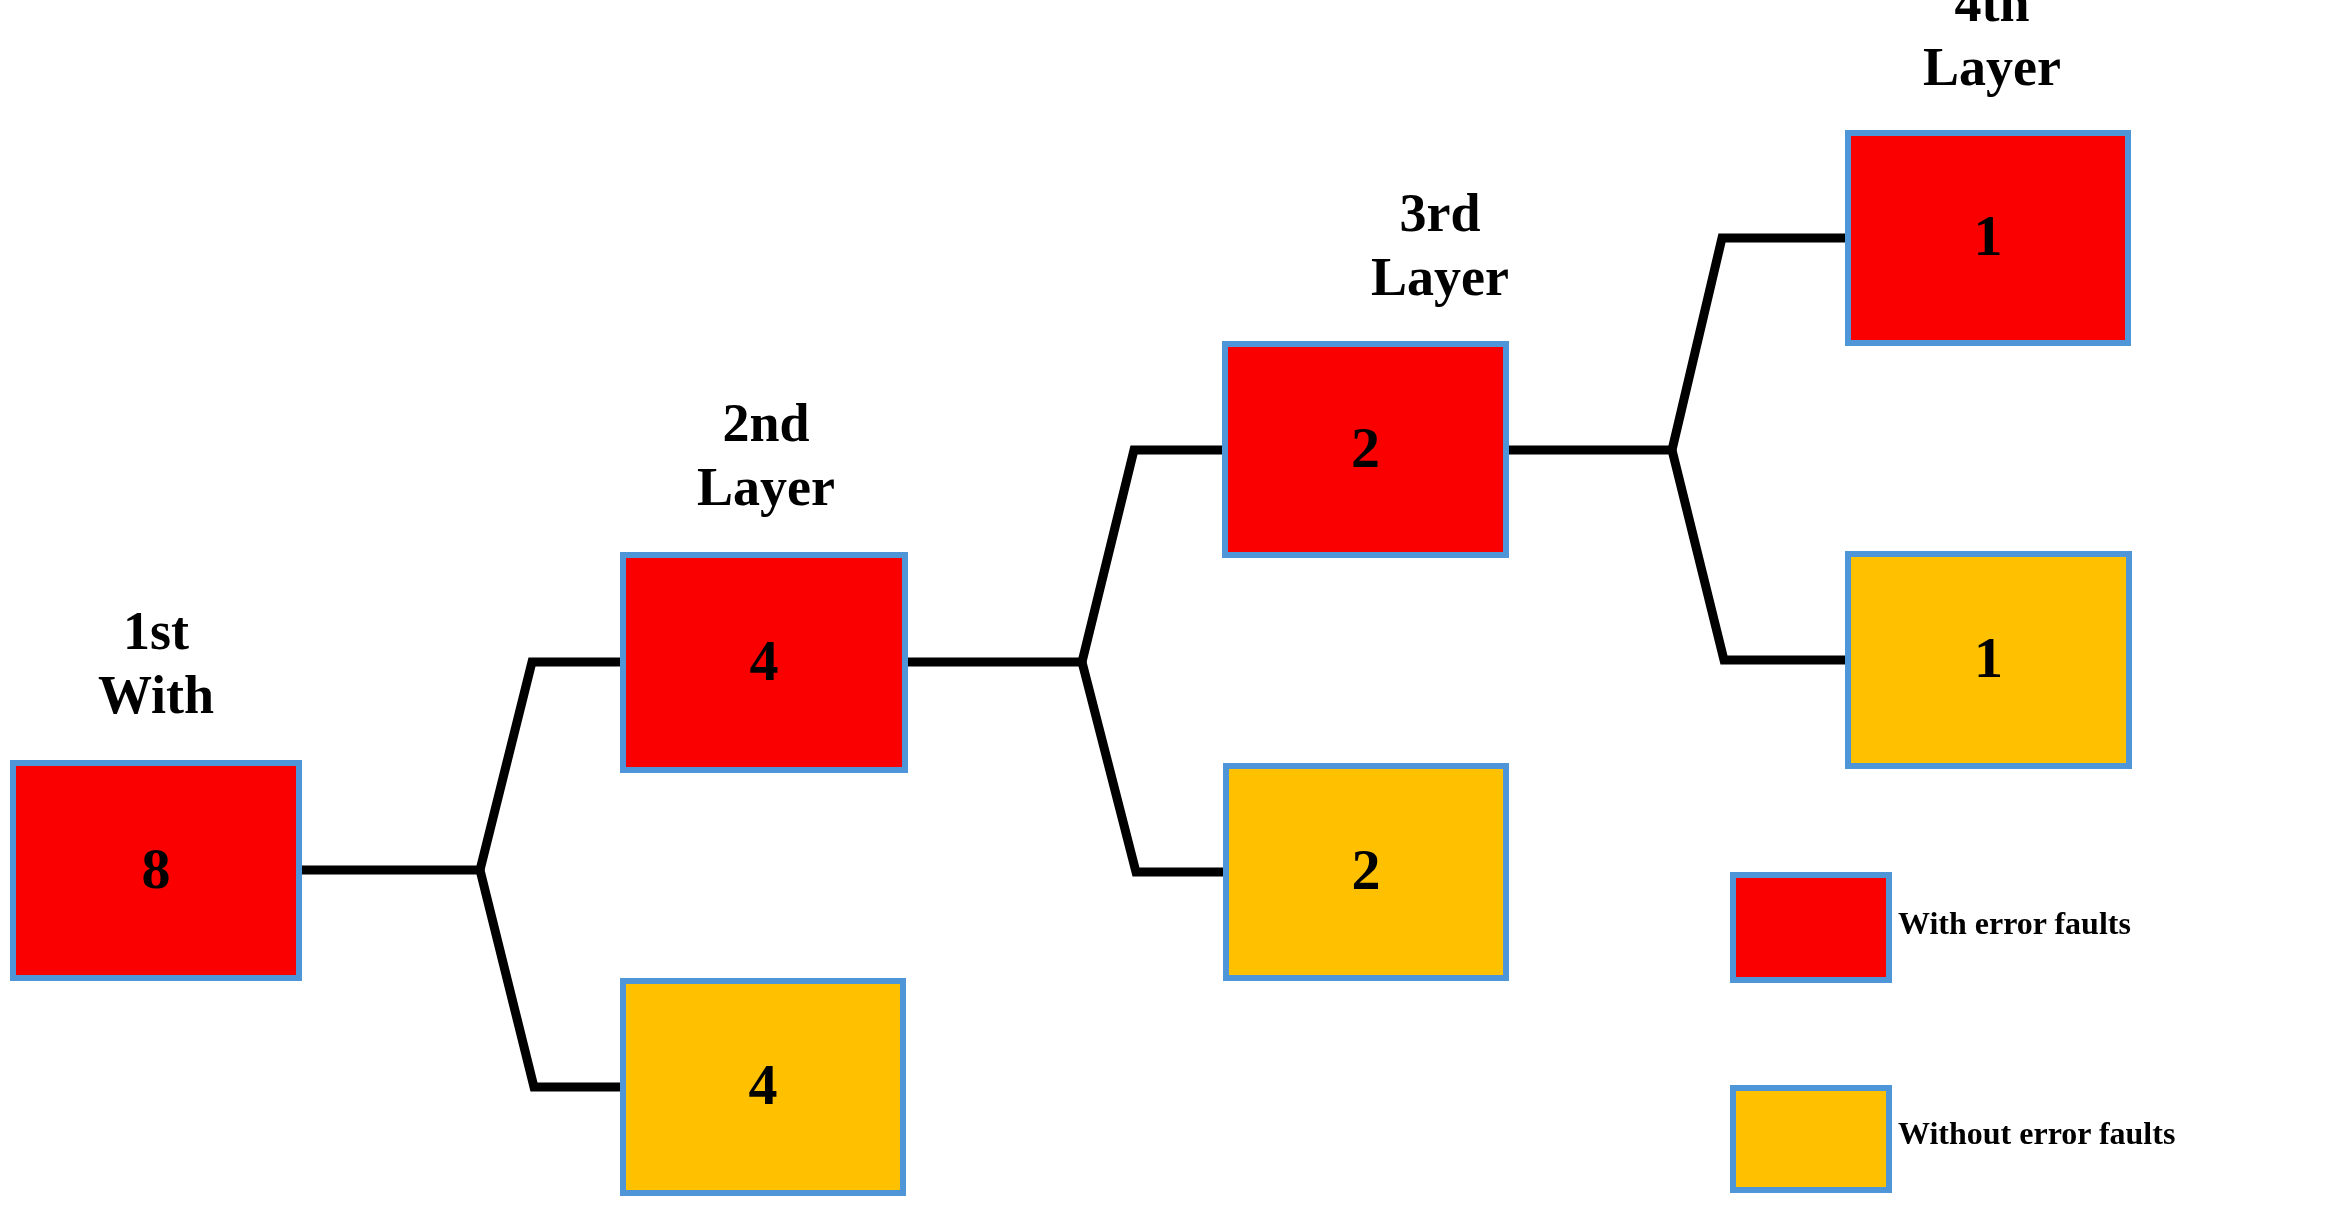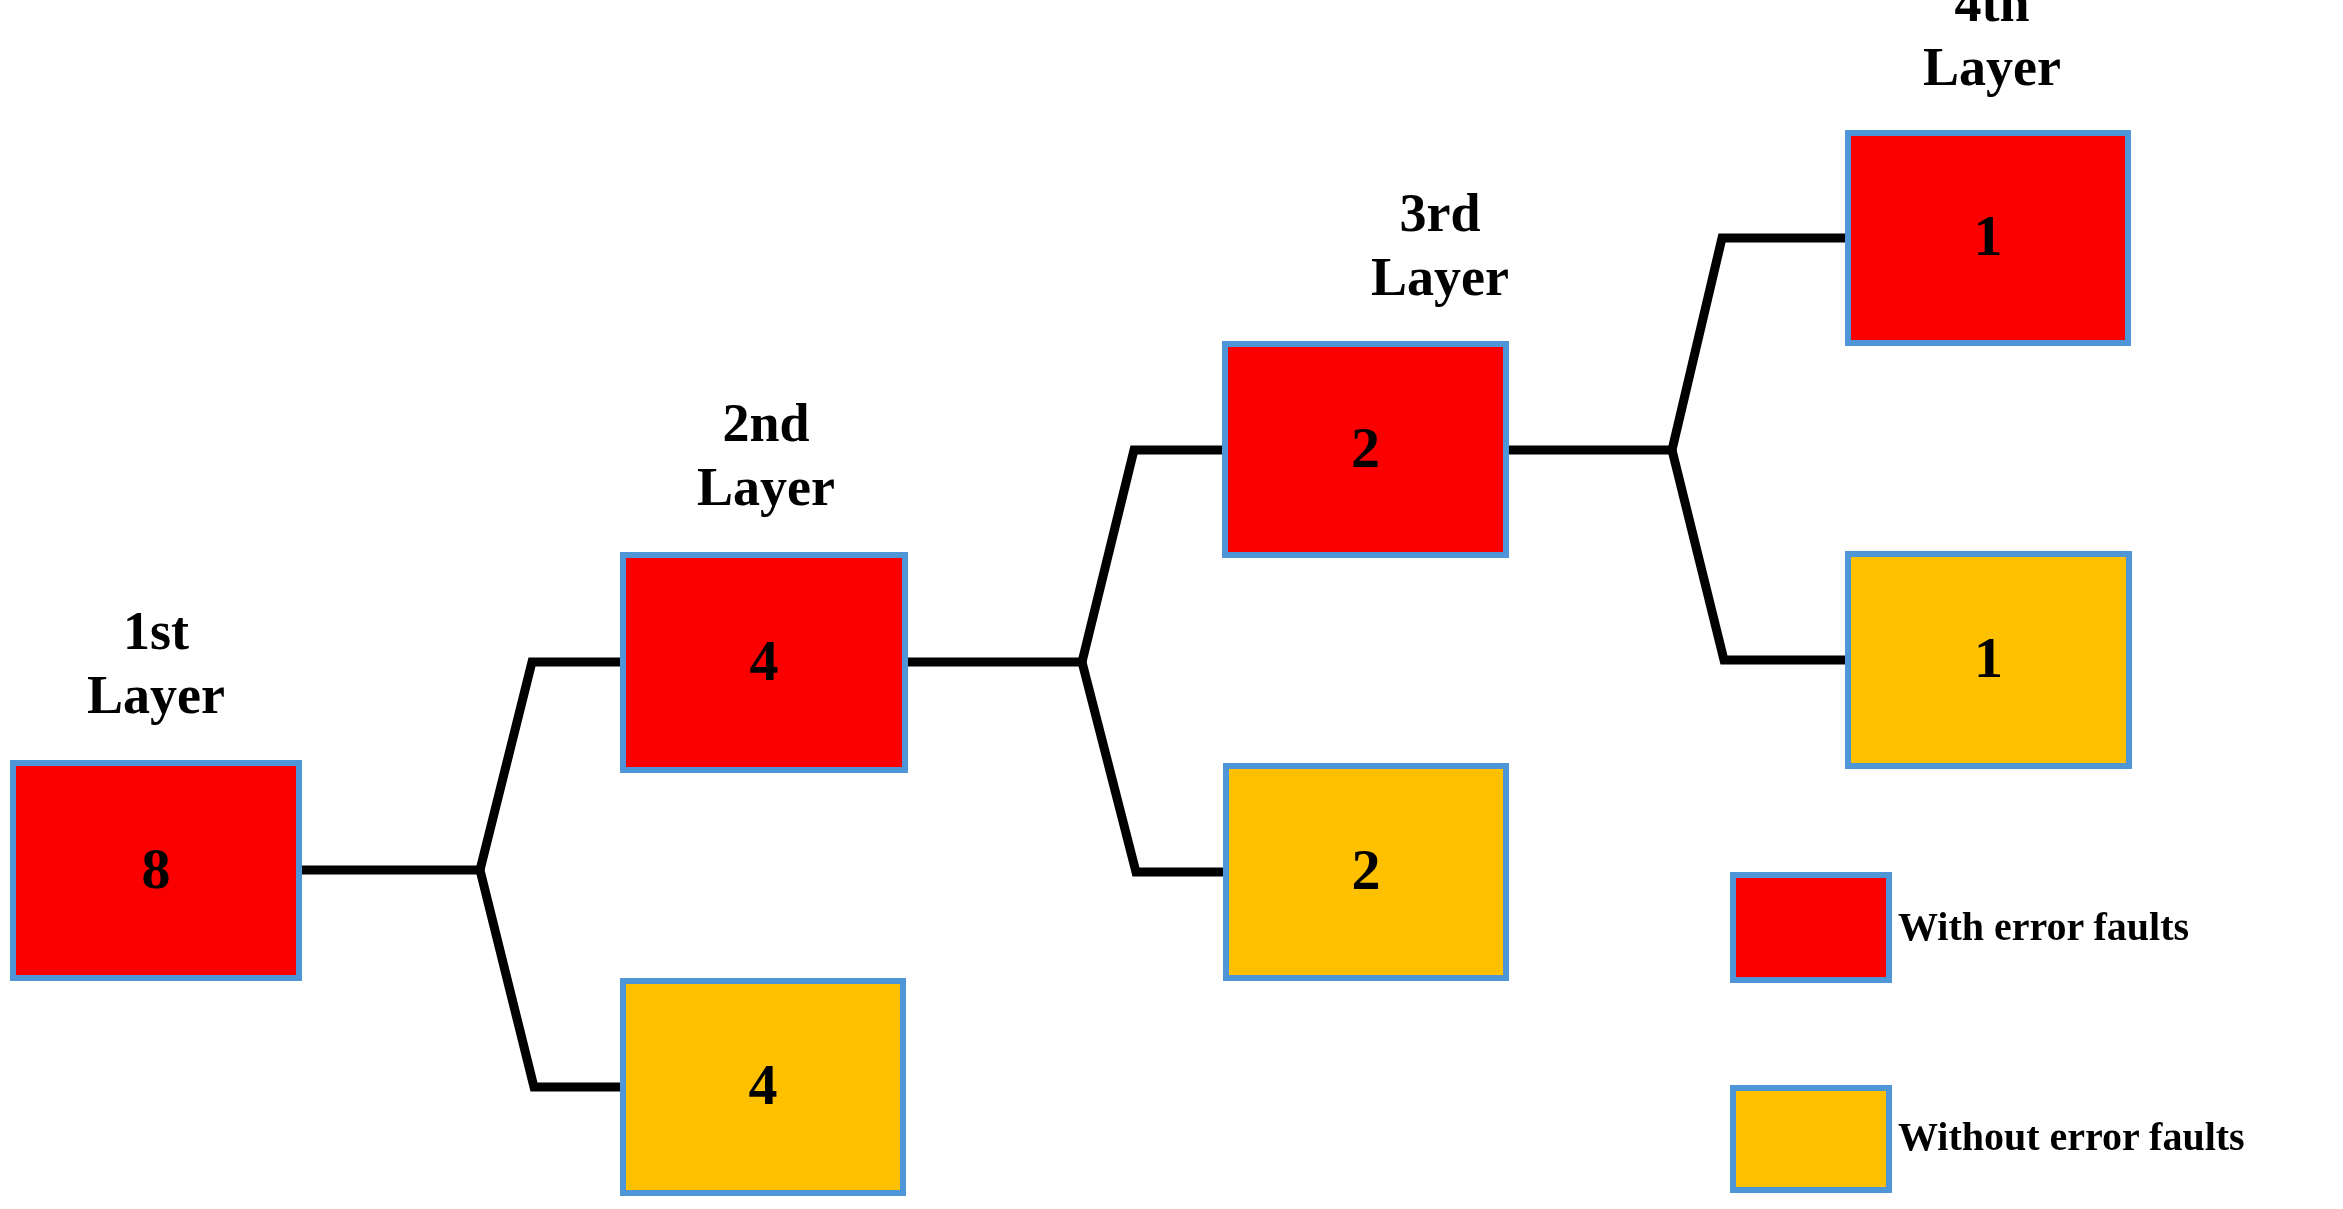--- a/index.html
+++ b/index.html
@@ -65,21 +65,21 @@
     position: absolute;
     z-index: 2;
     box-sizing: border-box;
     border: 6px solid #4f96d8;
   }
   .legend-swatch.red    { background: #fb0000; }
   .legend-swatch.orange { background: #ffc000; }
   .legend-label {
     position: absolute;
     z-index: 3;
-    font-size: 40px;
+    font-size: 32px;
     font-weight: bold;
     color: #000000;
     white-space: nowrap;
     line-height: 1;
   }
 </style>
 </head>
 <body>
 
 <div id="canvas">
@@ -95,21 +95,21 @@
       <path d="M 1082 662 L 1134 450 L 1222 450"></path>
       <path d="M 1082 662 L 1136 872 L 1223 872"></path>
 
       <path d="M 1508 450 L 1672 450"></path>
       <path d="M 1672 450 L 1722 238 L 1845 238"></path>
       <path d="M 1672 450 L 1724 660 L 1845 660"></path>
     </g>
   </svg>
 
   <div class="layer-caption" style="left:26px; top:600px; width:260px;">1st
-Layer</div>
+With</div>
 
   <div class="layer-caption" style="left:636px; top:392px; width:260px;text-align:center;">2nd
 Layer</div>
 
   <div class="layer-caption" style="left:1310px; top:182px; width:260px;">3rd
 Layer</div>
 
   <div class="layer-caption" style="left:1862px; top:-28px; width:260px;">4th
 Layer</div>
 

